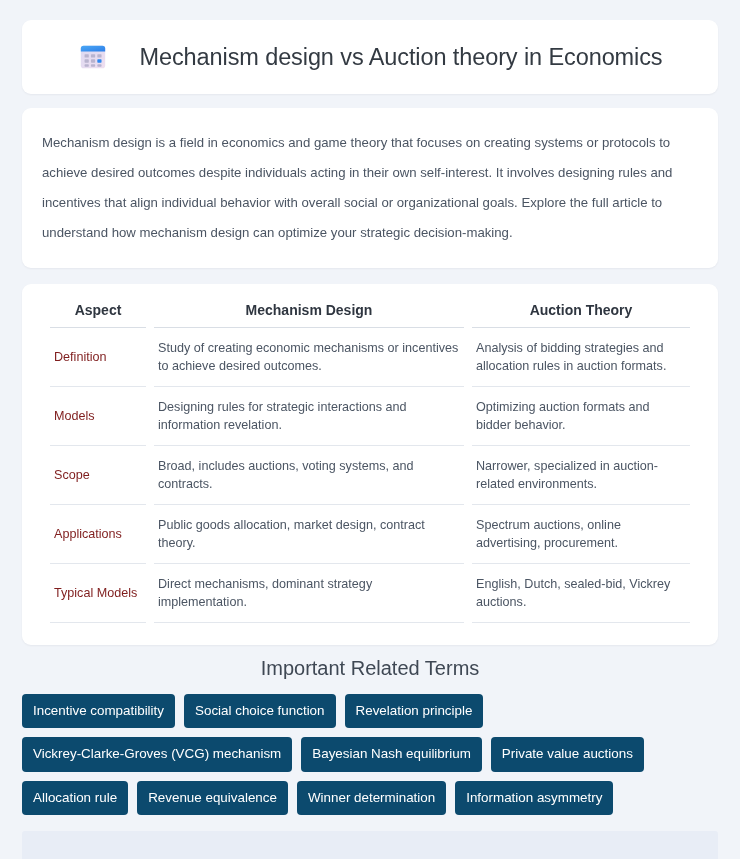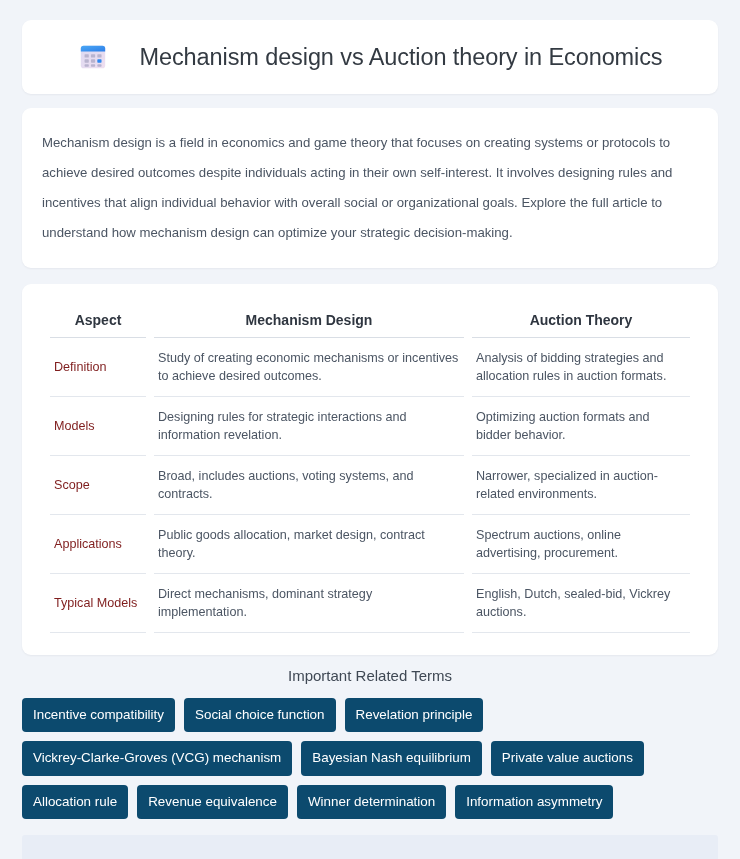--- a/index.html
+++ b/index.html
@@ -58,21 +58,21 @@
   }
   .desc-text {
     font-size: 13.2px;
     line-height: 30px;
     color: #4b5563;
     margin: 0;
   }
 
   
   .table-card {
-    padding: 24px 20px 22px 20px;
+    padding: 14px 20px 22px 20px;
     margin-bottom: 8px;
   }
   table.cmp {
     width: 100%;
     border-collapse: separate;
     border-spacing: 8px 0;
     table-layout: fixed;
   }
   table.cmp th {
     font-size: 14px;
@@ -96,21 +96,21 @@
   table.cmp tr:last-child td {
     border-bottom: 1px solid #e3e7ed;
   }
   table.cmp td.aspect {
     color: #7f1d1d;
   }
 
   
   .terms-heading {
     text-align: center;
-    font-size: 15px;
+    font-size: 20px;
     color: #3f4854;
     margin: 12px 0 14px 0;
     font-weight: normal;
   }
   .tags {
     display: flex;
     flex-wrap: wrap;
     gap: 9px 9px;
     margin-bottom: 16px;
   }

